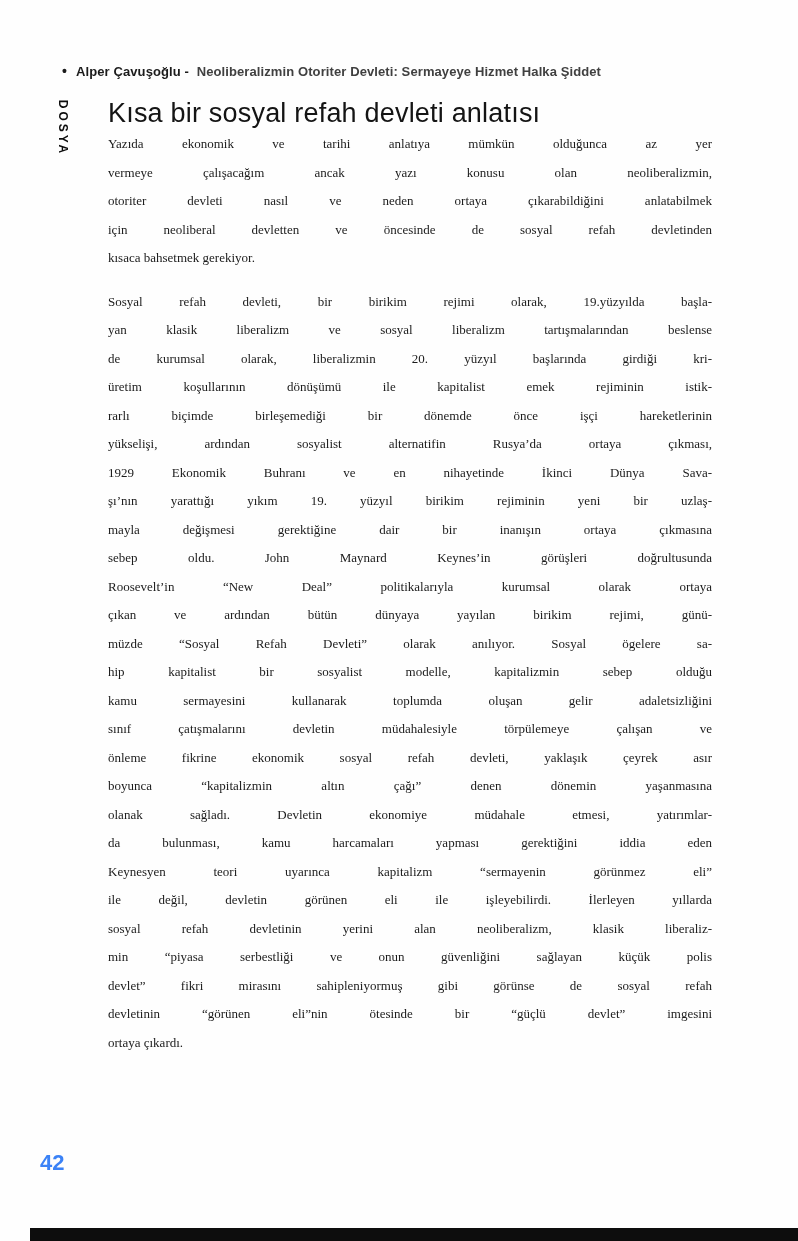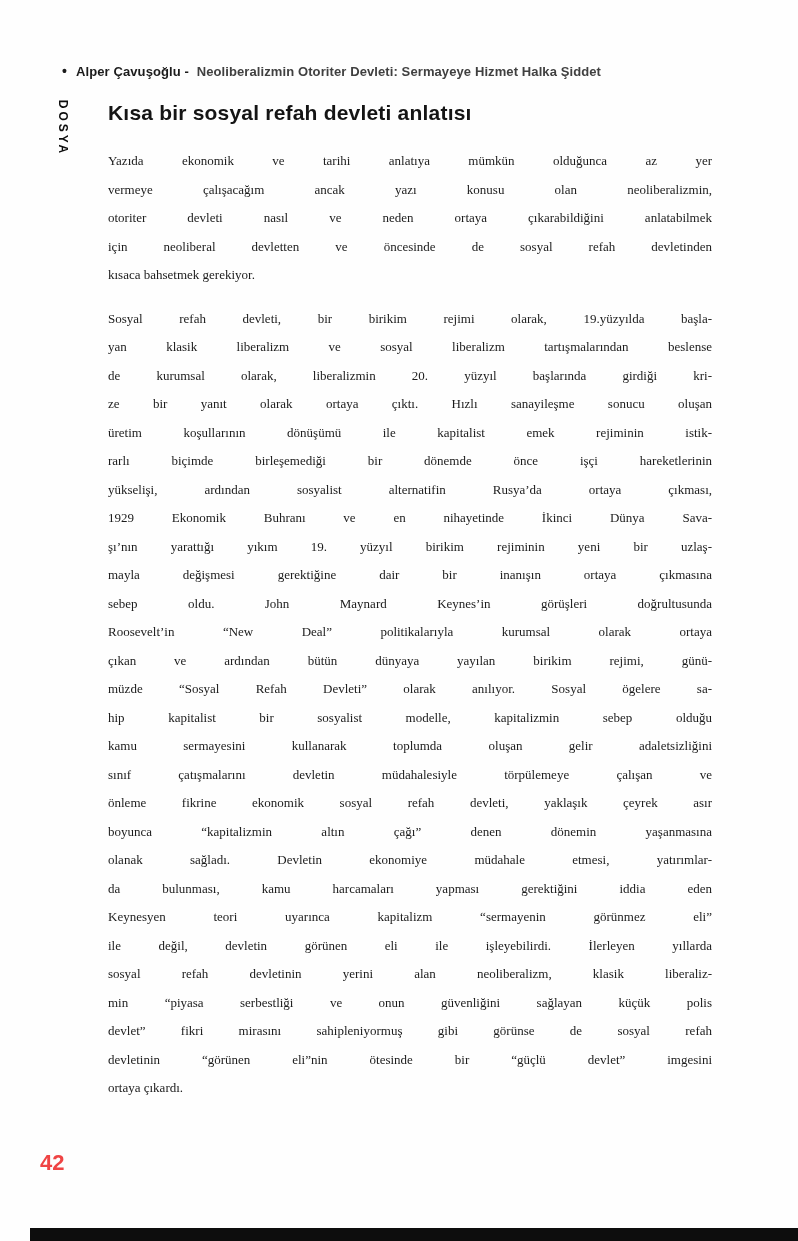--- a/index.html
+++ b/index.html
@@ -55,24 +55,24 @@
     color: #0d0d0d;
   }
   
   .article {
     position: absolute;
     left: 108px;
     top: 100px;
     width: 604px;
   }
   .heading {
-    margin: 0 0 21px 0;
+    margin: 0 0 4px 0;
     font-family: "Liberation Sans", sans-serif;
-    font-weight: 700;
-    font-size: 21px;
+    font-weight: 400;
+    font-size: 27px;
     line-height: 26px;
     letter-spacing: 0.2px;
     color: #141414;
   }
   .body-text {
     font-family: "Liberation Serif", "DejaVu Serif", serif;
     font-size: 13px;
     line-height: 28.5px;
     color: #1b1b1b;
   }
@@ -88,21 +88,21 @@
     text-align-last: left;
   }
   
   .page-number {
     position: absolute;
     left: 40px;
     top: 1150px;
     font-family: "Liberation Sans", sans-serif;
     font-weight: 700;
     font-size: 22px;
-    color: #ef4444;
+    color: #3b82f6;
   }
   
   .bottom-bar {
     position: absolute;
     left: 30px;
     right: 0;
     bottom: 0;
     height: 13px;
     background: #0d0d0d;
   }
@@ -126,21 +126,20 @@
           <div class="line">Yazıda ekonomik ve tarihi anlatıya mümkün olduğunca az yer</div>
           <div class="line">vermeye çalışacağım ancak yazı konusu olan neoliberalizmin,</div>
           <div class="line">otoriter devleti nasıl ve neden ortaya çıkarabildiğini anlatabilmek</div>
           <div class="line">için neoliberal devletten ve öncesinde de sosyal refah devletinden</div>
           <div class="line last">kısaca bahsetmek gerekiyor.</div>
         </div>
         <div class="paragraph">
           <div class="line">Sosyal refah devleti, bir birikim rejimi olarak, 19.yüzyılda başla-</div>
           <div class="line">yan klasik liberalizm ve sosyal liberalizm tartışmalarından beslense</div>
           <div class="line">de kurumsal olarak, liberalizmin 20. yüzyıl başlarında girdiği kri-</div>
-          <div class="line">ze bir yanıt olarak ortaya çıktı. Hızlı sanayileşme sonucu oluşan</div>
           <div class="line">üretim koşullarının dönüşümü ile kapitalist emek rejiminin istik-</div>
           <div class="line">rarlı biçimde birleşemediği bir dönemde önce işçi hareketlerinin</div>
           <div class="line">yükselişi, ardından sosyalist alternatifin Rusya’da ortaya çıkması,</div>
           <div class="line">1929 Ekonomik Buhranı ve en nihayetinde İkinci Dünya Sava-</div>
           <div class="line">şı’nın yarattığı yıkım 19. yüzyıl birikim rejiminin yeni bir uzlaş-</div>
           <div class="line">mayla değişmesi gerektiğine dair bir inanışın ortaya çıkmasına</div>
           <div class="line">sebep oldu. John Maynard Keynes’in görüşleri doğrultusunda</div>
           <div class="line">Roosevelt’in “New Deal” politikalarıyla kurumsal olarak ortaya</div>
           <div class="line">çıkan ve ardından bütün dünyaya yayılan birikim rejimi, günü-</div>
           <div class="line">müzde “Sosyal Refah Devleti” olarak anılıyor. Sosyal ögelere sa-</div>

